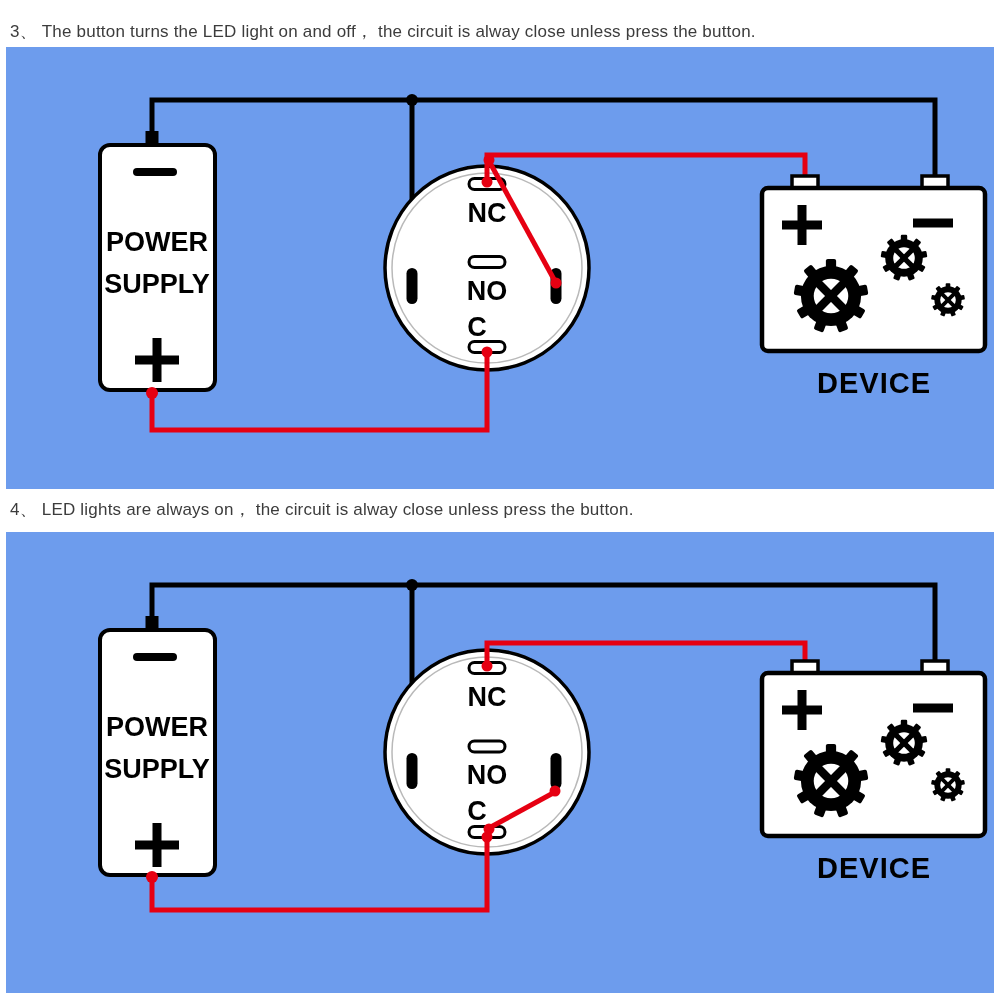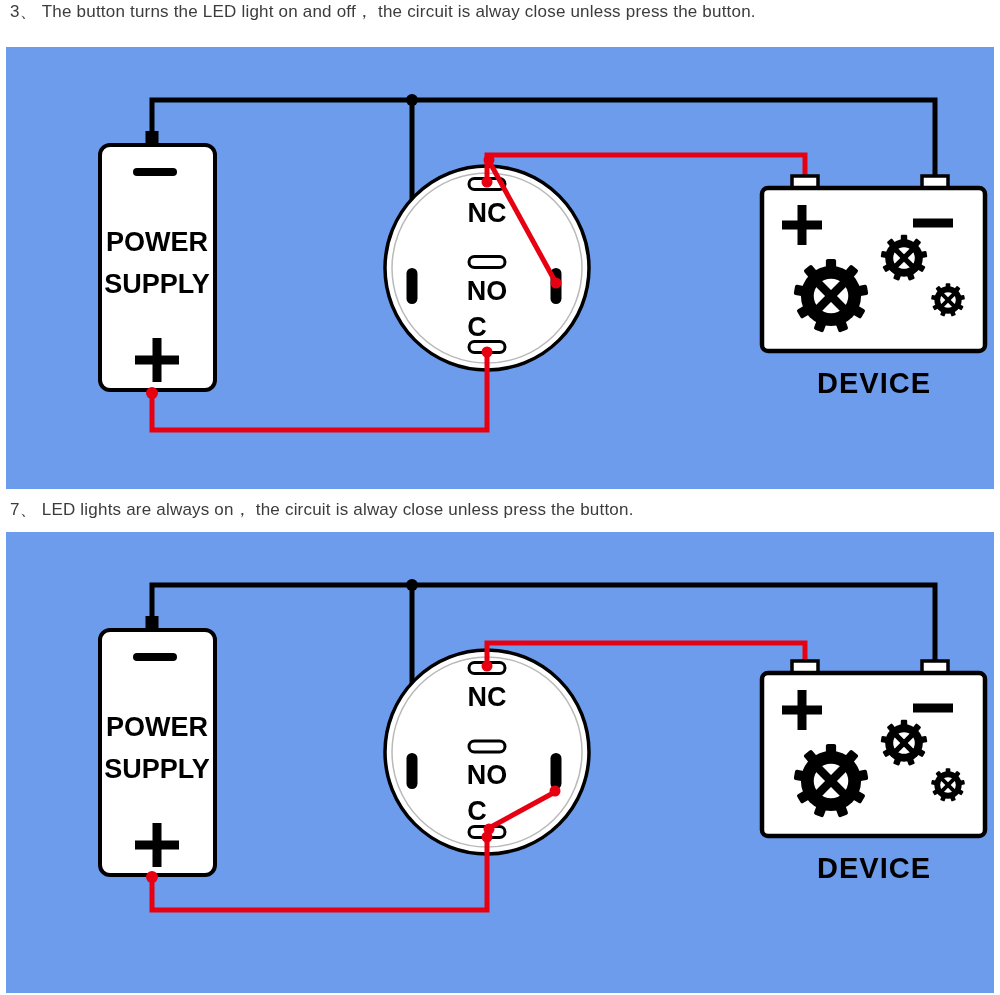--- a/index.html
+++ b/index.html
@@ -8,21 +8,21 @@
   .caption{position:absolute;left:10px;width:980px;font-size:17px;color:#3c3c3c;
            letter-spacing:.2px;}
   .panel{position:absolute;left:6px;display:block;}
   svg text{font-family:"Liberation Sans", sans-serif;font-weight:700;fill:#000;}
 </style>
 </head>
 <body>
 
 <div id="stage">
 
-  <div class="caption" style="top:0;">3、 The button turns the LED light on and off， the circuit is alway close unless press the button.</div>
+  <div class="caption" style="top:20px;">3、 The button turns the LED light on and off， the circuit is alway close unless press the button.</div>
 
   <svg class="panel" style="top:47px;" width="988" height="442" viewBox="6 47 988 442">
     <defs>
       <g id="gear-shape">
         <g fill="#000">
           <rect x="-8" y="-58" width="16" height="20" rx="3"></rect>
           <rect x="-8" y="-58" width="16" height="20" rx="3" transform="rotate(40)"></rect>
           <rect x="-8" y="-58" width="16" height="20" rx="3" transform="rotate(80)"></rect>
           <rect x="-8" y="-58" width="16" height="20" rx="3" transform="rotate(120)"></rect>
           <rect x="-8" y="-58" width="16" height="20" rx="3" transform="rotate(160)"></rect>
@@ -95,21 +95,21 @@
       <rect x="762" y="188" width="223" height="163" rx="6" fill="#fff" stroke="#000" stroke-width="4.5"></rect>
       <path d="M782,225 H822 M802,205 V245" stroke="#000" stroke-width="9"></path>
       <path d="M913,223 H953" stroke="#000" stroke-width="9"></path>
       <use href="#gear-shape" transform="translate(831,296) scale(0.64)"></use>
       <use href="#gear-shape" transform="translate(904,258) scale(0.40)"></use>
       <use href="#gear-shape" transform="translate(948,300) scale(0.29)"></use>
       <text x="874" y="393" font-size="29" letter-spacing="1" text-anchor="middle">DEVICE</text>
     </g>
   </svg>
 
-  <div class="caption" style="top:498px;">7、 LED lights are always on， the circuit is alway close unless press the button.</div>
+  <div class="caption" style="top:498px;">4、 LED lights are always on， the circuit is alway close unless press the button.</div>
 
   <svg class="panel" style="top:532px;" width="988" height="461" viewBox="6 532 988 461">
 
     <rect x="6" y="532" width="988" height="461" fill="#6d9ced"></rect>
 
     <g fill="none" stroke="#000" stroke-width="5">
       <path d="M152,622 V585 H935 V669"></path>
       <path d="M412,585 V757"></path>
     </g>
     <g fill="#000">

